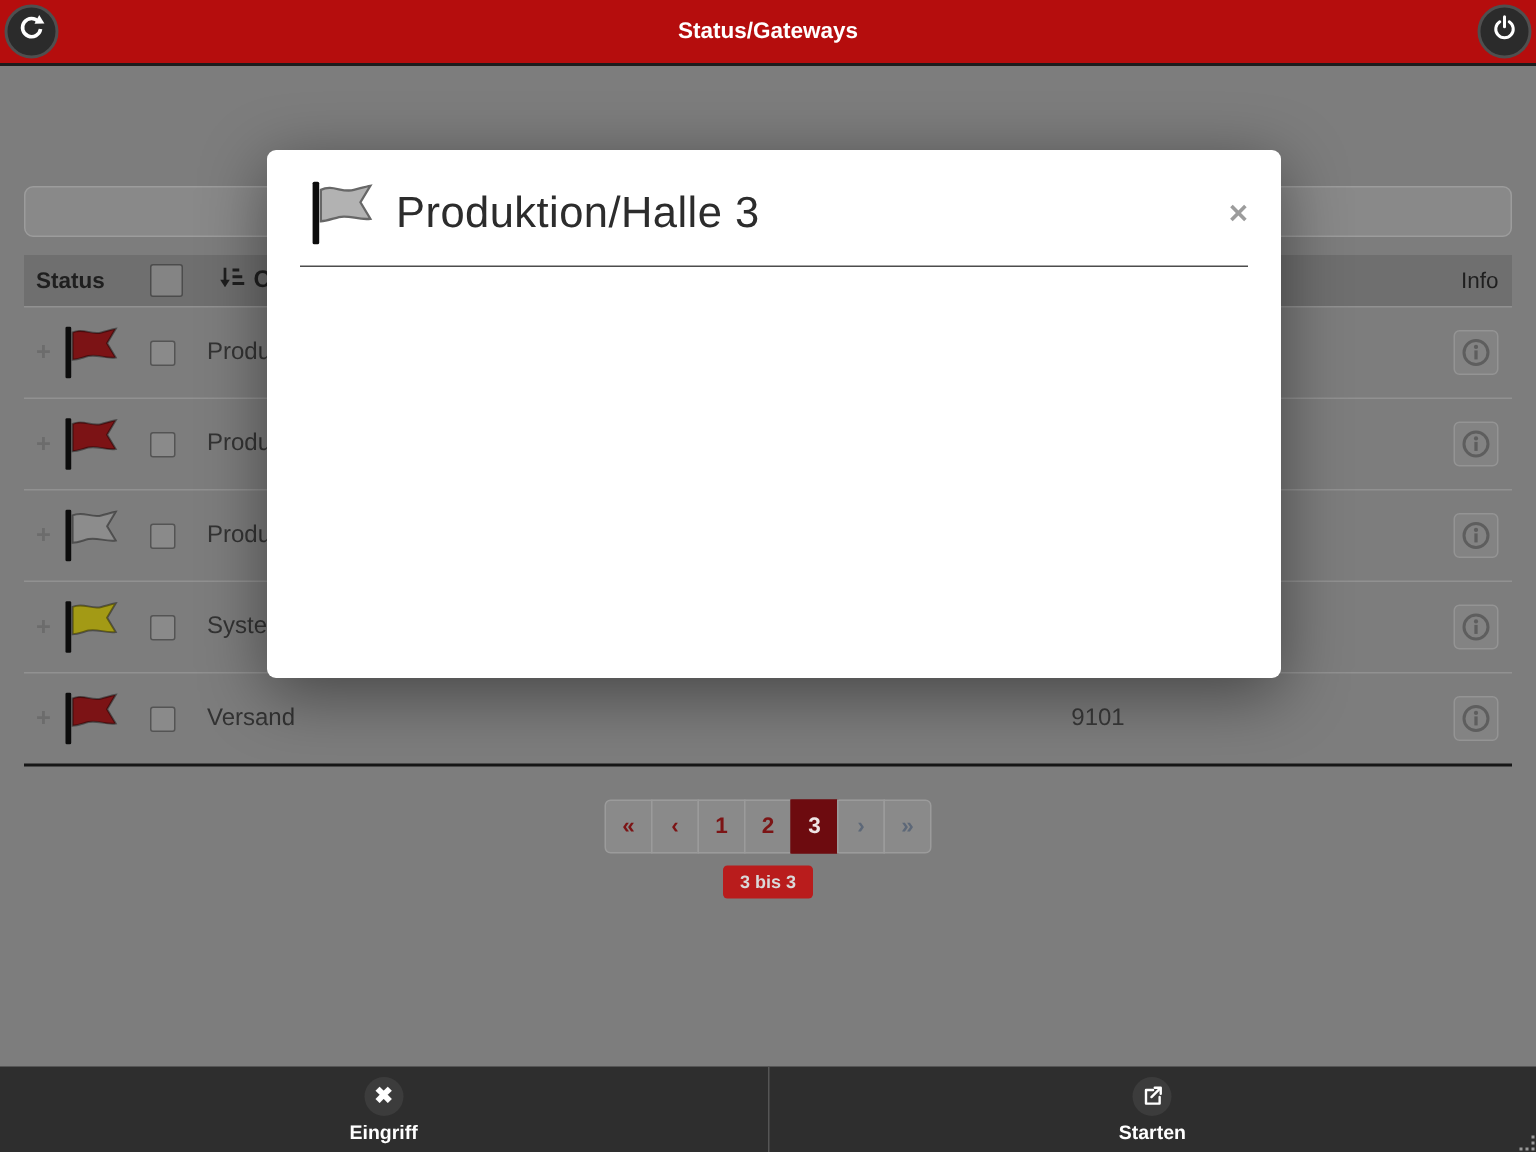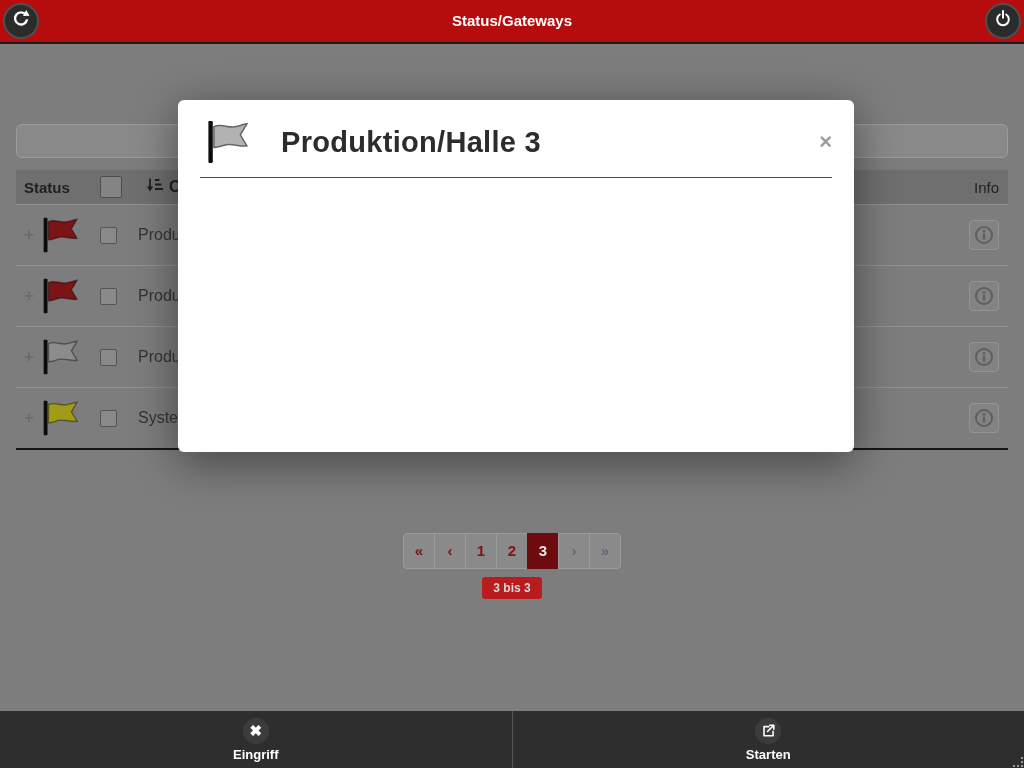--- a/index.html
+++ b/index.html
@@ -59,21 +59,21 @@
   .pg.active { background:#6d0b0f; color:#efe5e5; border-color:#6d0b0f; }
   .pg.muted { color:#5d6878; }
   .pager-tip { position:absolute; left:0; right:0; top:531px; text-align:center; }
   .pager-tip span { display:inline-block; background:#b91c1c; color:#d9d9d9; font-weight:bold;
     font-size:12px; padding:4px 11px; border-radius:3px; }
 
   
   .modal { position:absolute; left:178px; top:100px; width:676px; height:352px; background:#fff;
     border-radius:6px; box-shadow:0 10px 45px rgba(0,0,0,.45); z-index:10; }
   .modal-head { display:flex; align-items:center; padding:20px 22px 0 22px; }
-  .modal-title { font-size:29px; font-weight:bold; color:#2c2c2c; margin-left:29px; letter-spacing:.3px; }
+  .modal-title { font-size:29px; font-weight:normal; color:#2c2c2c; margin-left:12px; letter-spacing:.3px; }
   .modal-close { margin-left:auto; color:#9c9c9c; font-weight:bold; font-size:22px; line-height:22px; }
   .modal-div { margin:13px 22px 0 22px; border-top:1px solid #4c4c4c; }
   .modal-body { padding:22px 22px 0 22px; }
   .fld-label { font-size:15px; color:#3e3e3e; margin:0 0 9px 0; }
   .fld-input { width:100%; height:34px; border:1px solid #cfcfcf; border-radius:6px;
     padding:0 10px; font-size:16px; color:#4a4a4a; background:#fff; outline:none;
     box-shadow:inset 0 1px 2px rgba(0,0,0,.07); font-family:"Liberation Sans", sans-serif; }
   .fld-gap { height:14px; }
 
   
@@ -233,20 +233,43 @@
           <span class="info-btn">
         <svg width="20" height="20" viewBox="0 0 20 20">
           <circle cx="10" cy="10" r="8" fill="none" stroke="#5e5e5e" stroke-width="2"></circle>
           <circle cx="10" cy="6.3" r="1.4" fill="#5e5e5e"></circle>
           <rect x="8.9" y="8.6" width="2.2" height="6" fill="#5e5e5e"></rect>
         </svg>
           </span>
         </div>
     </div>
 
+    <div class="tbl-row">
+      <div class="c-status">
+          <span class="plus">+</span>
+        <svg class="flag-svg" width="44" height="40" viewBox="0 0 46 40">
+          <rect x="8" y="2" width="4" height="36" rx="1" fill="#0c0c0c"></rect>
+          <path stroke="rgba(0,0,0,.4)" stroke-width="1.4" d="M13 6 C20 2.5,26 8,33 6 C37 5,40 4,43 3.5 L37 13.5 L43 23.5 C36 24.5,30 21,24 22.5 C20 23.5,16 25,13 25 Z" fill="#7c1315"></path>
+        </svg>
+        </div>
+      <div class="c-check">
+          <span class="chk"></span>
+        </div>
+      <div class="c-name">Versand</div>
+      <div class="c-port">9101</div>
+      <div class="c-info">
+          <span class="info-btn">
+        <svg width="20" height="20" viewBox="0 0 20 20">
+          <circle cx="10" cy="10" r="8" fill="none" stroke="#5e5e5e" stroke-width="2"></circle>
+          <circle cx="10" cy="6.3" r="1.4" fill="#5e5e5e"></circle>
+          <rect x="8.9" y="8.6" width="2.2" height="6" fill="#5e5e5e"></rect>
+        </svg>
+          </span>
+        </div>
+    </div>
   </div>
 
   <div class="pager">
     <div class="pg first">«</div>
     <div class="pg">‹</div>
     <div class="pg">1</div>
     <div class="pg">2</div>
     <div class="pg active">3</div>
     <div class="pg muted">›</div>
     <div class="pg last muted">»</div>

